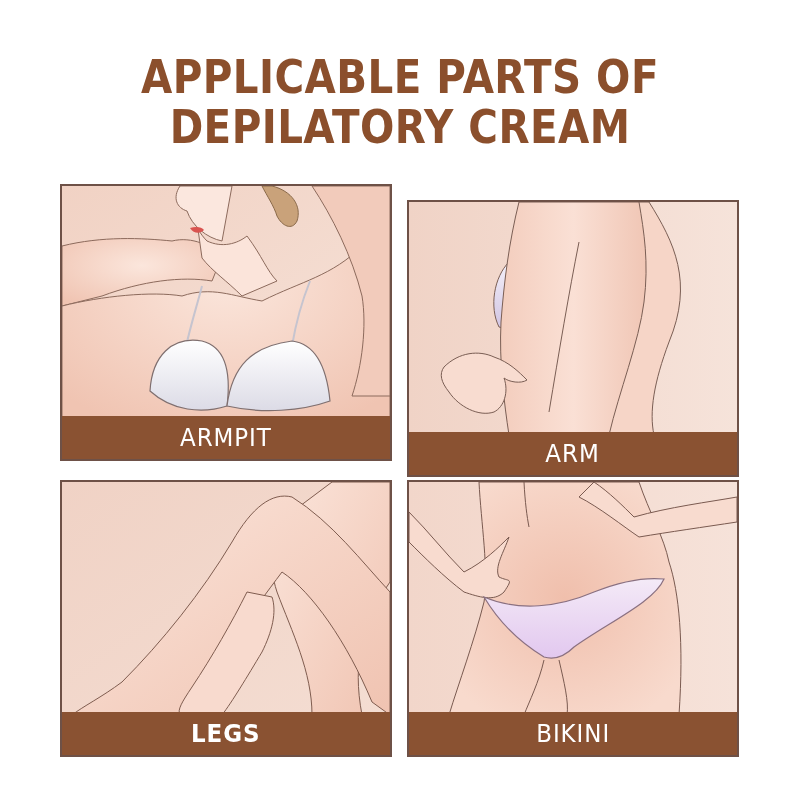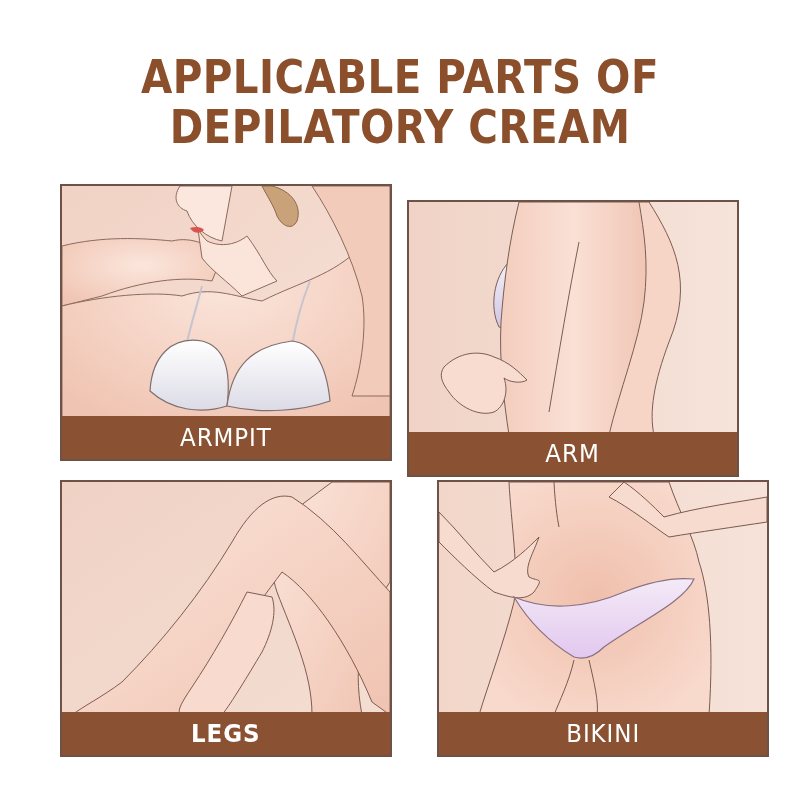--- a/index.html
+++ b/index.html
@@ -39,21 +39,21 @@
       color: #ffffff;
       font-family: "DejaVu Sans", "Liberation Sans", sans-serif;
       font-size: 25px;
       letter-spacing: 1px;
       transform: scaleX(0.92);
       display: inline-block;
     }
     #p-armpit { left: 60px; top: 184px; }
     #p-arm    { left: 407px; top: 200px; }
     #p-legs   { left: 60px; top: 480px; font-weight: bold; }
-    #p-bikini { left: 407px; top: 480px; margin-left: 30px; }
+    #p-bikini { left: 407px; top: 480px; }
   </style>
 </head>
 <body>
 
 <div class="title">
   <span class="line">APPLICABLE PARTS OF</span>
   <span class="line">DEPILATORY CREAM</span>
 </div>
 
 <div class="panel" id="p-armpit">

